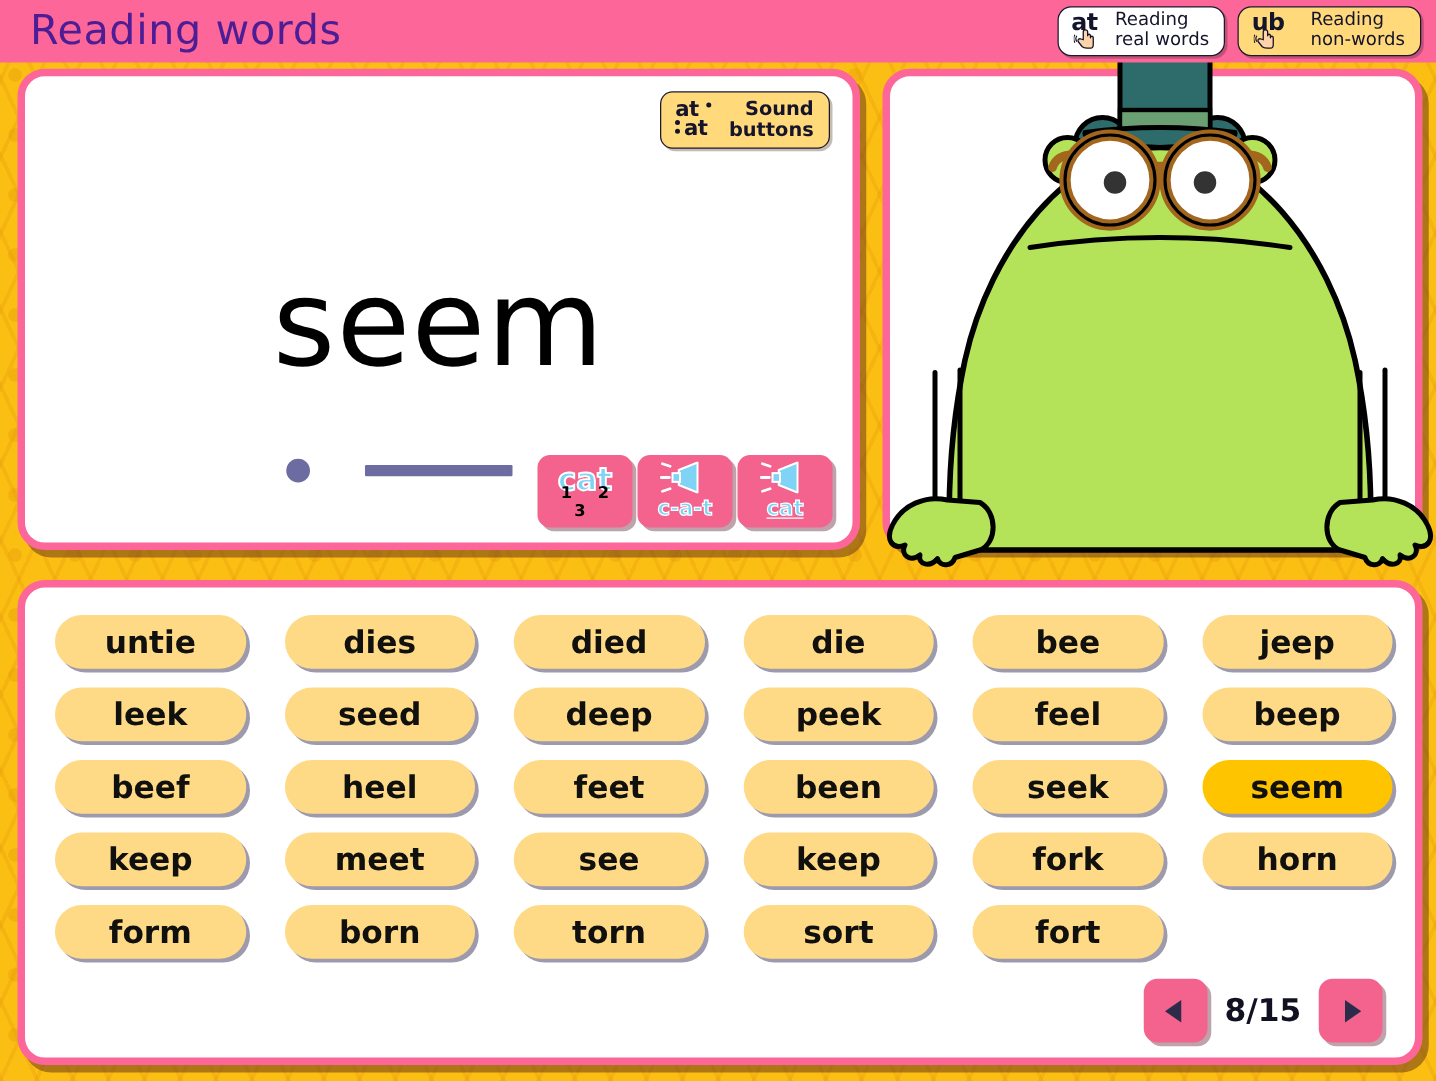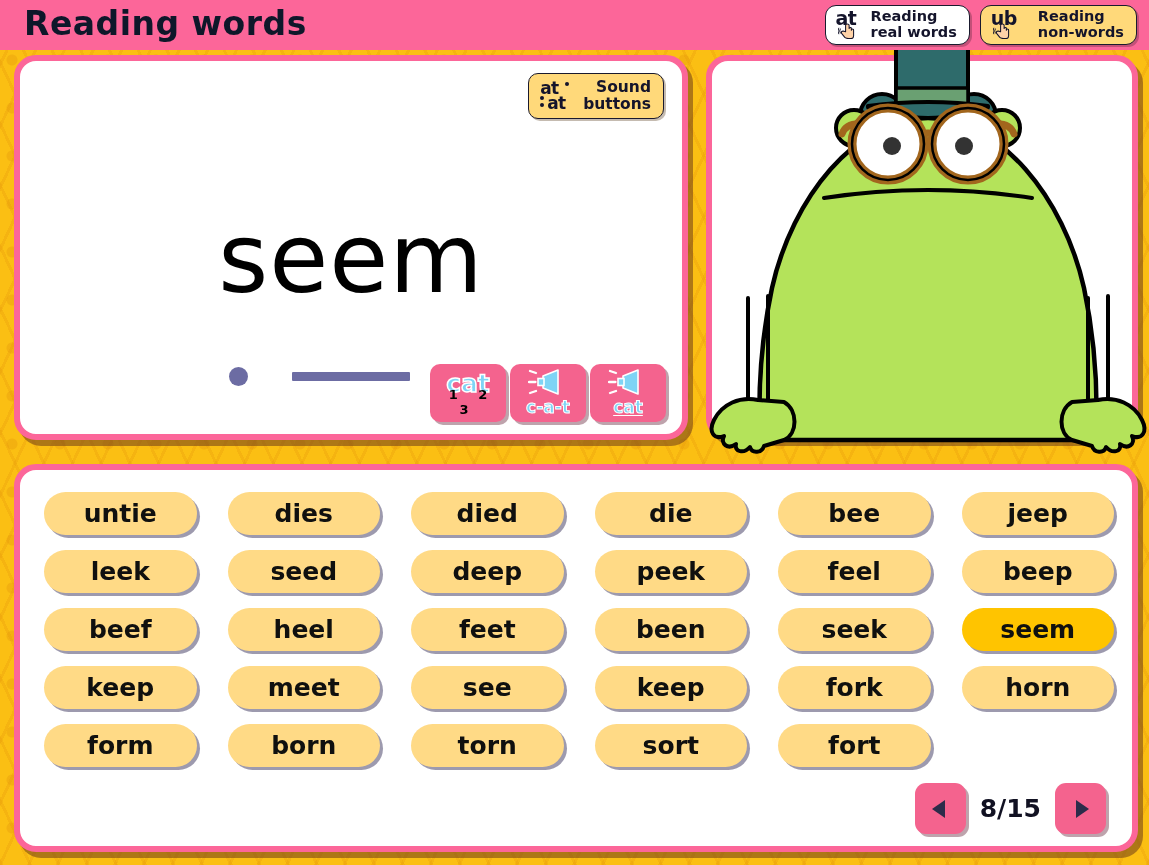--- a/index.html
+++ b/index.html
@@ -31,22 +31,22 @@
     left: 0; top: 0;
     width: 1149px;
     height: 50px;
     background: #FC6699;
     z-index: 30;
   }
   .header-title {
     position: absolute;
     left: 24px; top: 4px;
     font-size: 33px;
-    font-weight: bold;
-    color: #0f172a;
+    font-weight: normal;
+    color: #4c1d95;
     letter-spacing: 0.5px;
     font-family: "DejaVu Sans", sans-serif;
     white-space: nowrap;
   }
 
   .mode-buttons {
     position: absolute;
     right: 12px; top: 5px;
     display: flex;
     gap: 10px;
@@ -60,21 +60,21 @@
     padding: 3px 12px 3px 8px;
     border-radius: 11px;
     border: 1.5px solid #1a1a2e;
     box-shadow: 2px 2px 0 rgba(90,40,60,0.35);
     cursor: pointer;
   }
   .mode-btn.white { background: #FFFFFF; }
   .mode-btn.yellow { background: #FFD97A; gap: 19px; }
   .mode-btn-label {
     font-size: 14.5px;
-    font-weight: bold;
+    font-weight: normal;
     line-height: 1.08;
     color: #14142B;
     text-align: left;
     white-space: pre-line;
   }
 
   .letters-hand {
     position: relative;
     width: 30px; height: 34px;
     flex: 0 0 30px;

